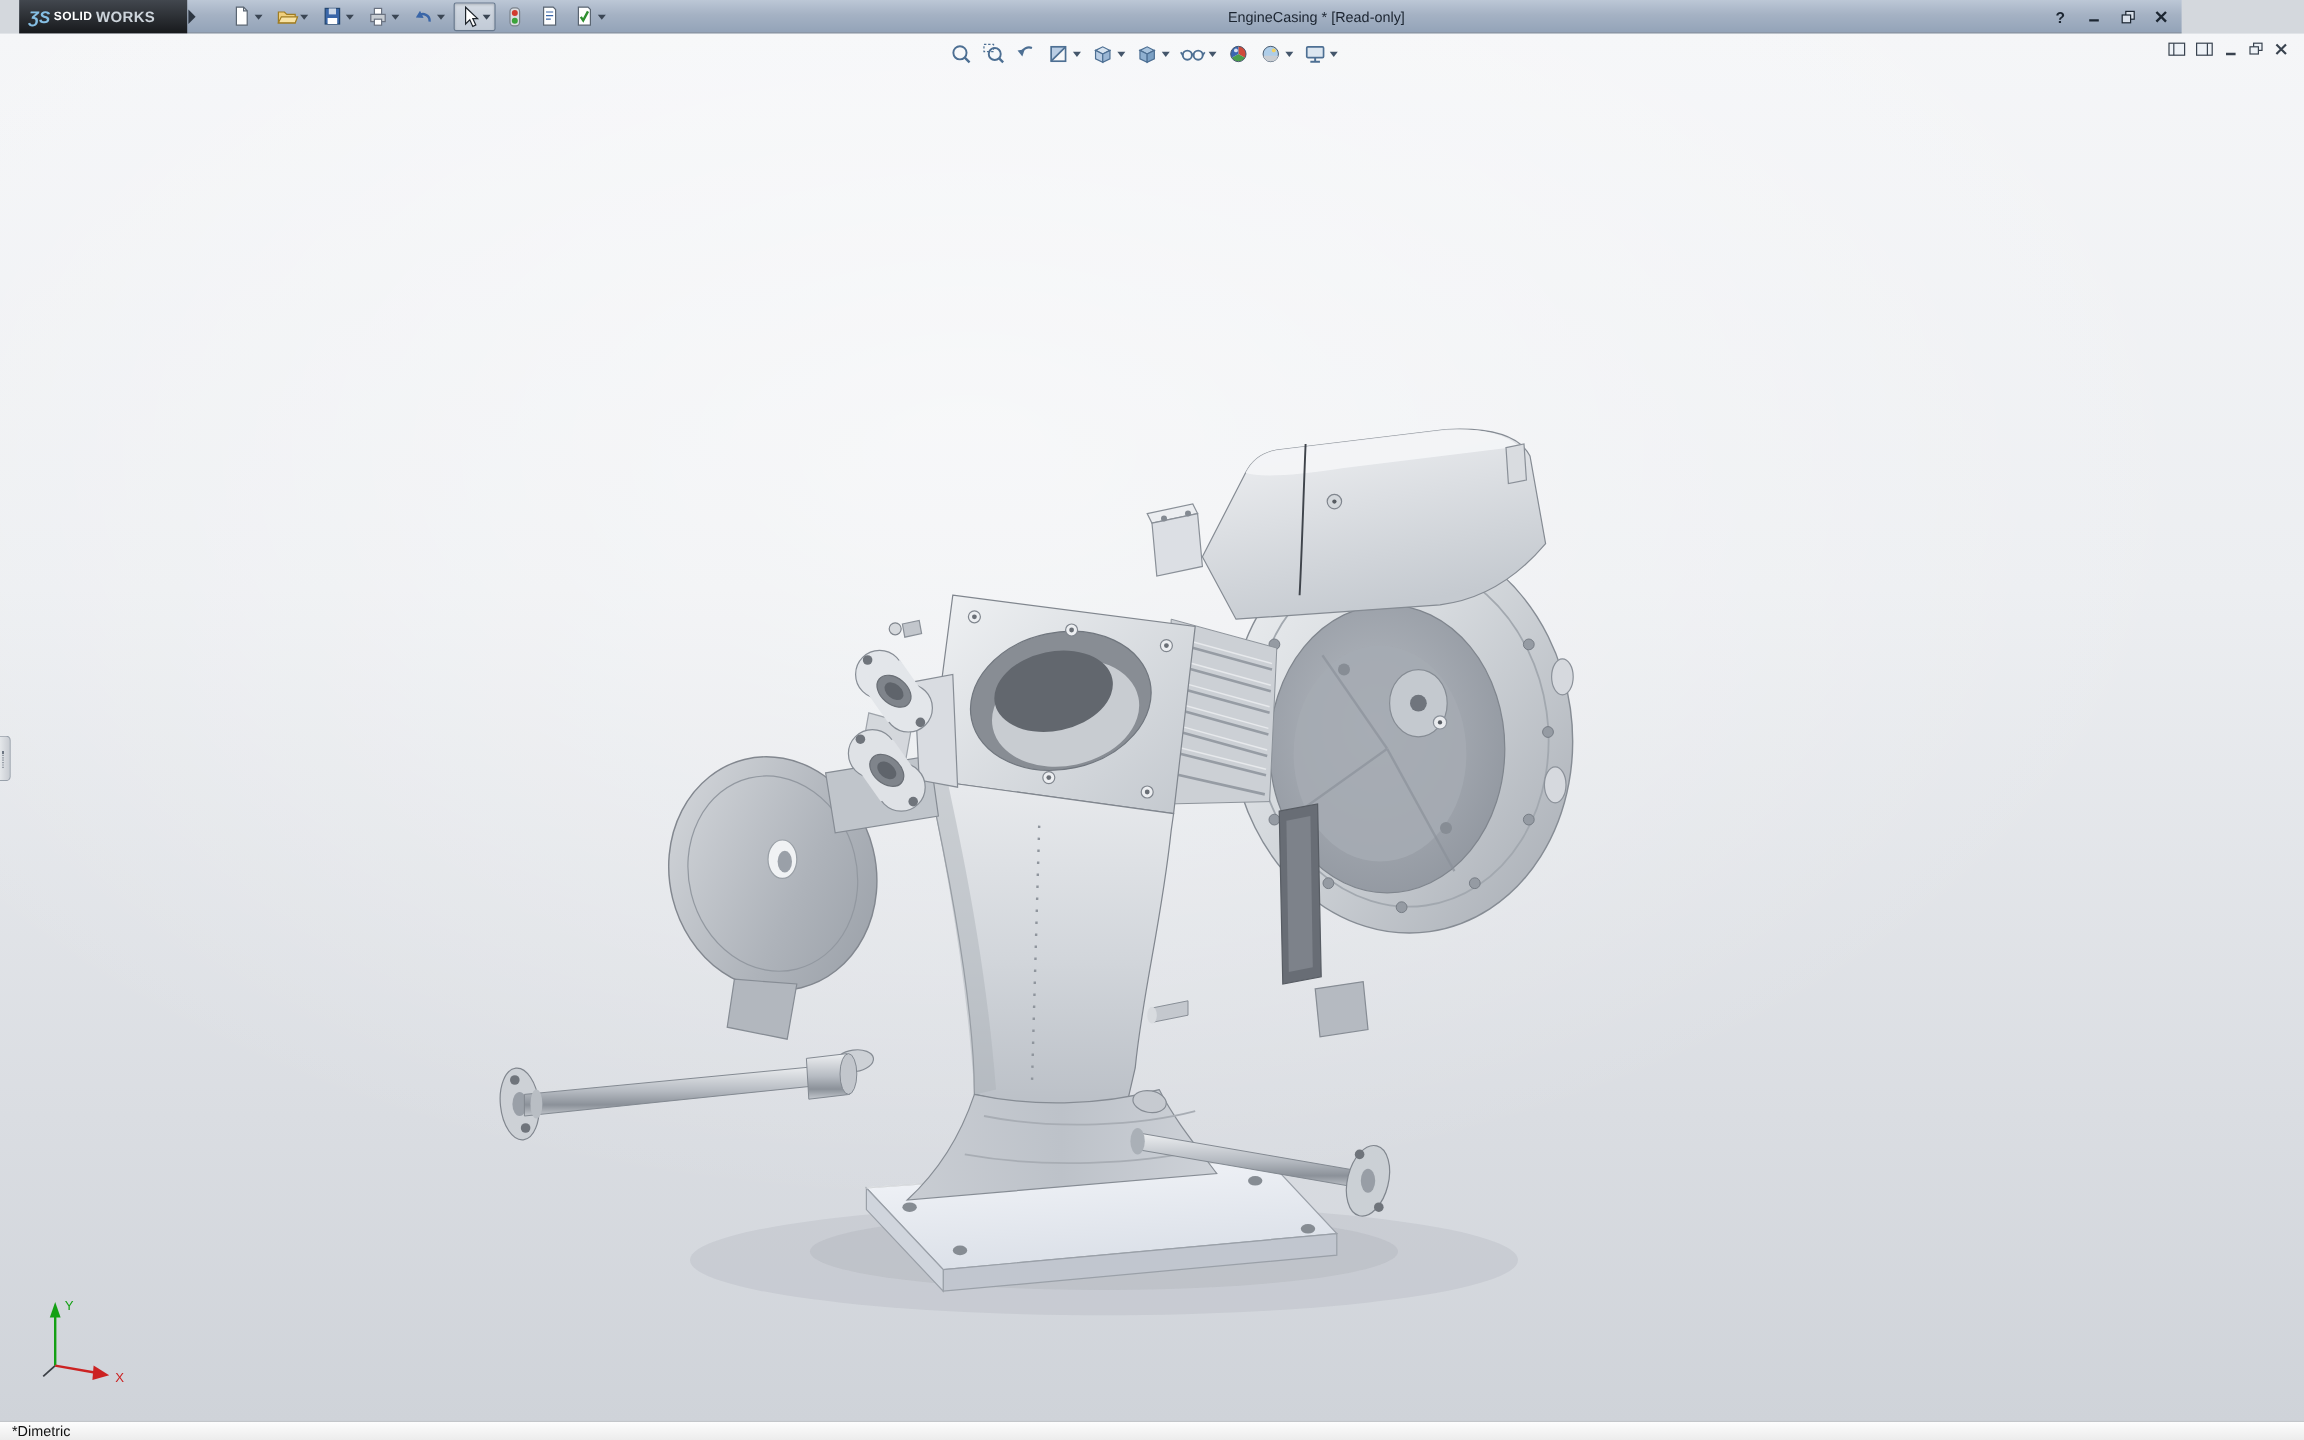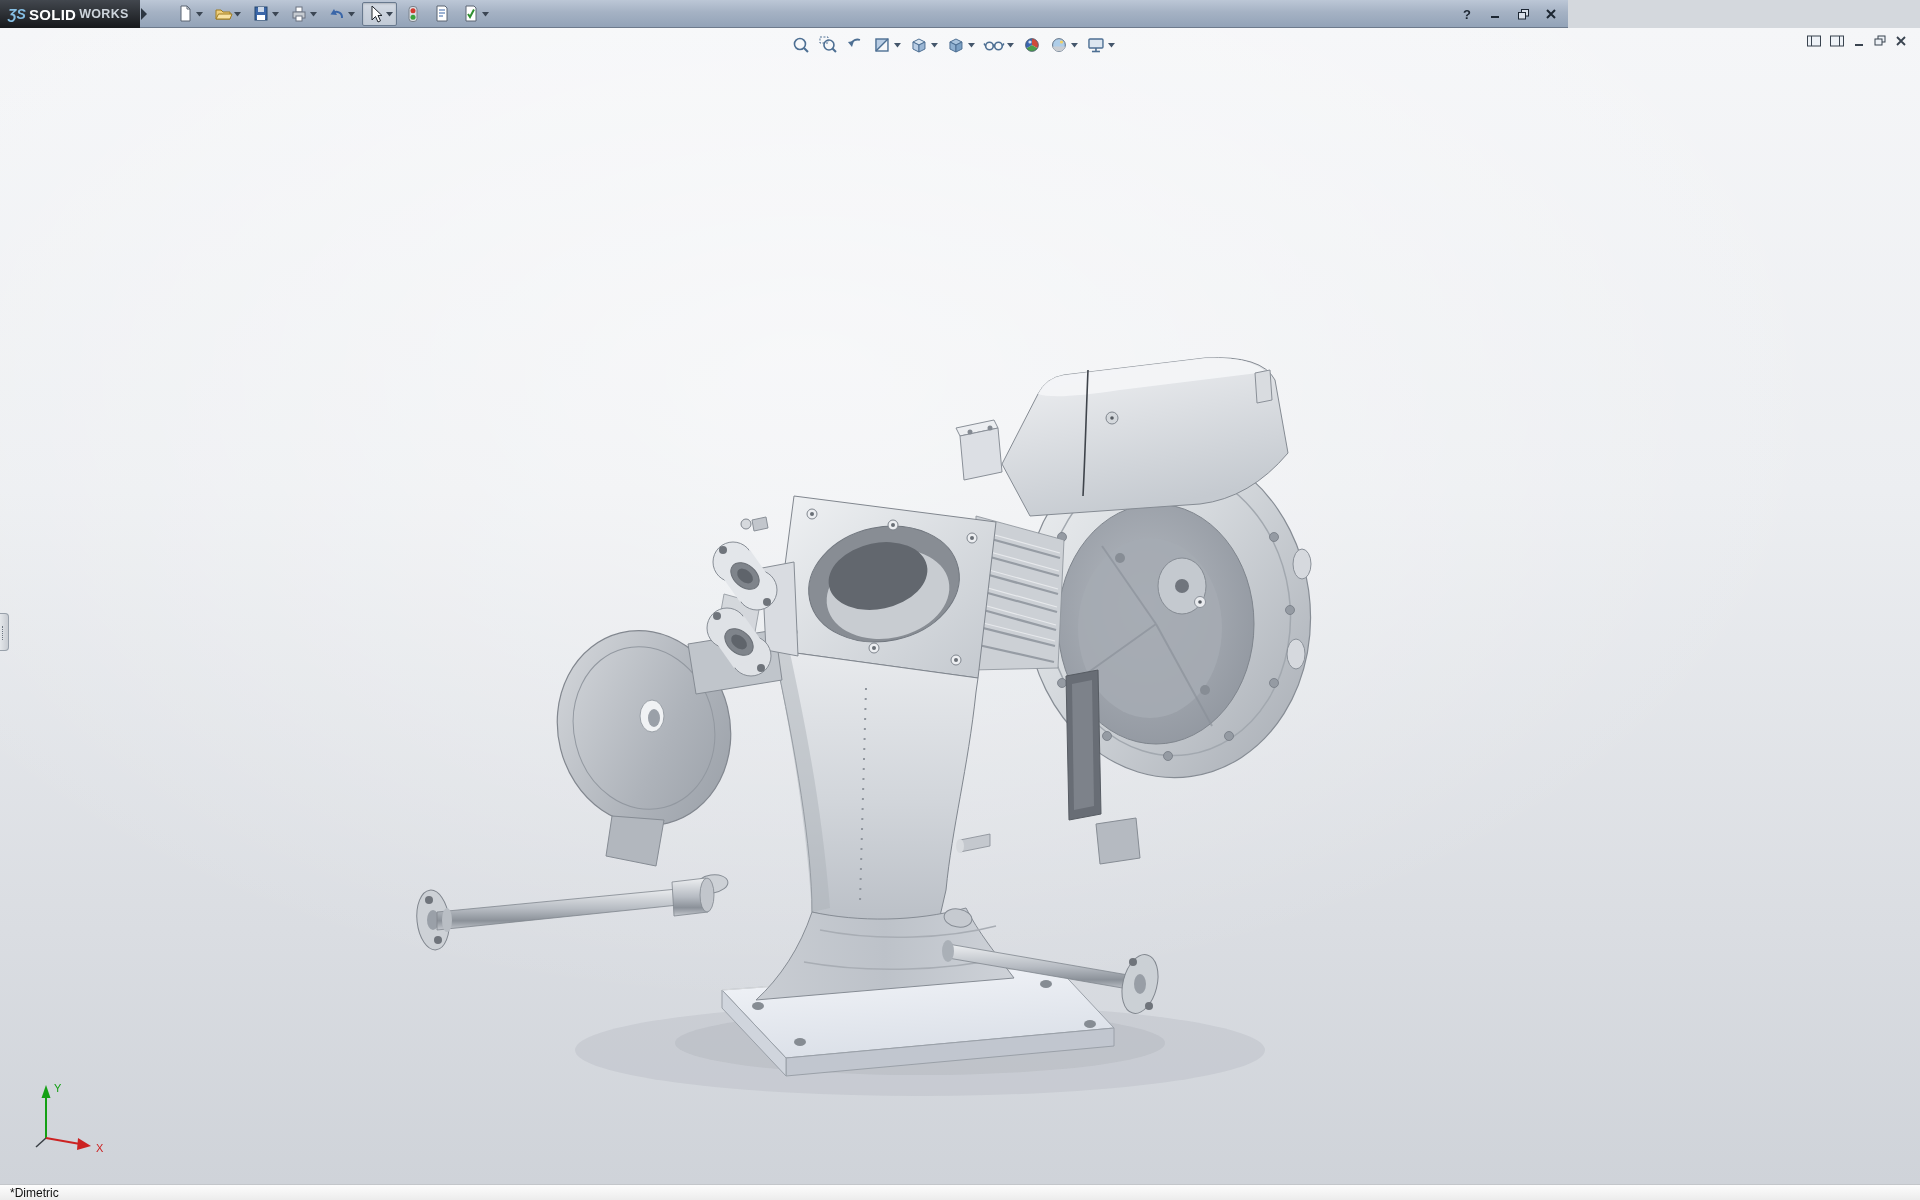--- a/index.html
+++ b/index.html
@@ -1,31 +1,31 @@
 <!DOCTYPE html>
 <html><head>
 <meta charset="utf-8">
 <style>
   * { margin:0; padding:0; box-sizing:border-box; }
   html,body { width:1920px; height:1200px; overflow:hidden; font-family:"Liberation Sans", sans-serif; }
   #app { position:relative; width:1920px; height:1200px; background:#d4d8dd; }
 
   
   #titlebar {
-    position:absolute; top:0; left:0; width:1568px; height:28px;
+    position:absolute; top:0; left:16px; width:1802px; height:28px;
     background:linear-gradient(#bcc7d6 0%, #a5b2c4 45%, #93a3b8 100%);
     border-bottom:1px solid #6d7a8c;
   }
   #brand {
     position:absolute; top:0; left:0; width:140px; height:28px;
     background:linear-gradient(#42474e 0%, #17191c 100%);
     display:flex; align-items:center; padding-left:8px; gap:3px;
   }
   #brand .glyph { color:#86bfe4; font-weight:bold; font-style:italic; font-size:14px; }
-  #brand .bold  { color:#ffffff; font-weight:bold; font-size:15px; letter-spacing:.3px; }
+  #brand .bold  { color:#ffffff; font-weight:bold; font-size:10px; letter-spacing:.3px; }
   #brand .light { color:#cdd4db; font-weight:bold; font-size:12.5px; letter-spacing:.3px; }
   #menu-expand {
     position:absolute; left:141px; top:8px; width:0; height:0;
     border-top:6px solid transparent; border-bottom:6px solid transparent; border-left:6px solid #2d3razor;
     border-left:6px solid #2d3642;
   }
   #main-toolbar {
     position:absolute; left:172px; top:2px; height:24px;
     display:flex; align-items:center; gap:3px;
   }
@@ -181,20 +181,21 @@
           <path d="M7,10 L9,13 L13,5.5" fill="none" stroke="#2f8f2f" stroke-width="2"></path>
         </svg>
         <span class="caret">
             <svg width="7" height="5">
               <polygon points="0,0 7,0 3.5,4.5" fill="#3b4654"></polygon>
             </svg>
           </span>
       </span>
     </div>
 
+    <div id="titlebar-title">EngineCasing * [Read-only]</div>
 
     <div id="titlebar-controls">
       <span class="wbtn">?</span>
       <span class="wbtn">
         <svg width="12" height="12">
             <line x1="2" y1="9" x2="10" y2="9" stroke="#1c2632" stroke-width="2"></line>
           </svg>
       </span>
       <span class="wbtn">
         <svg width="13" height="13">

